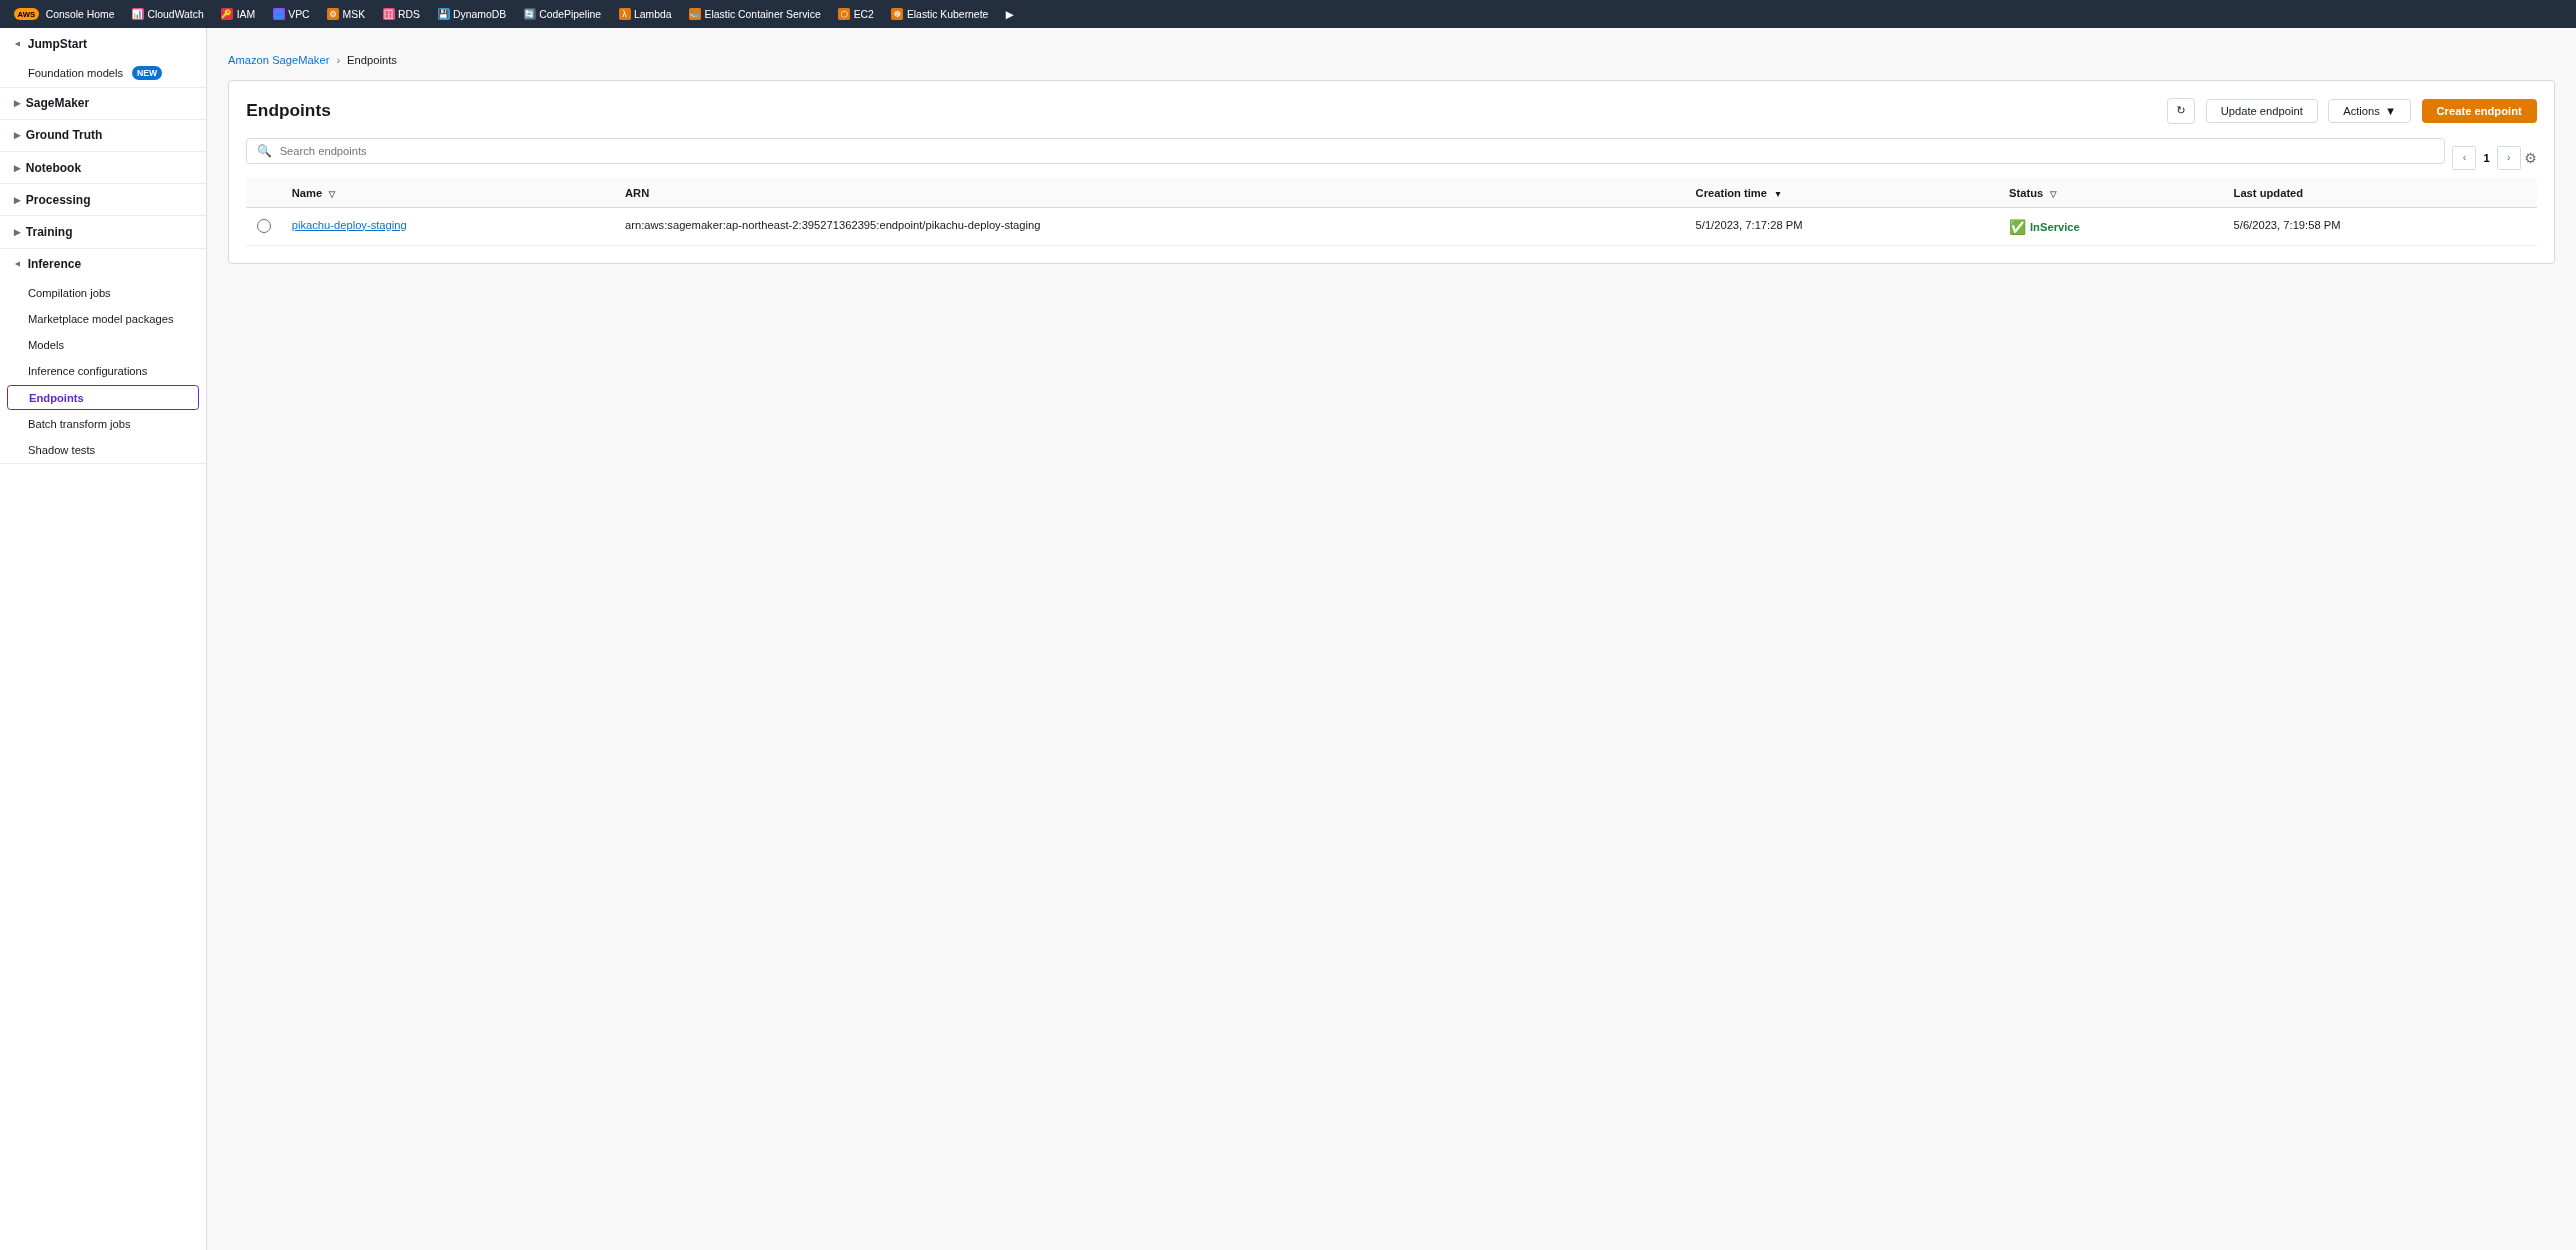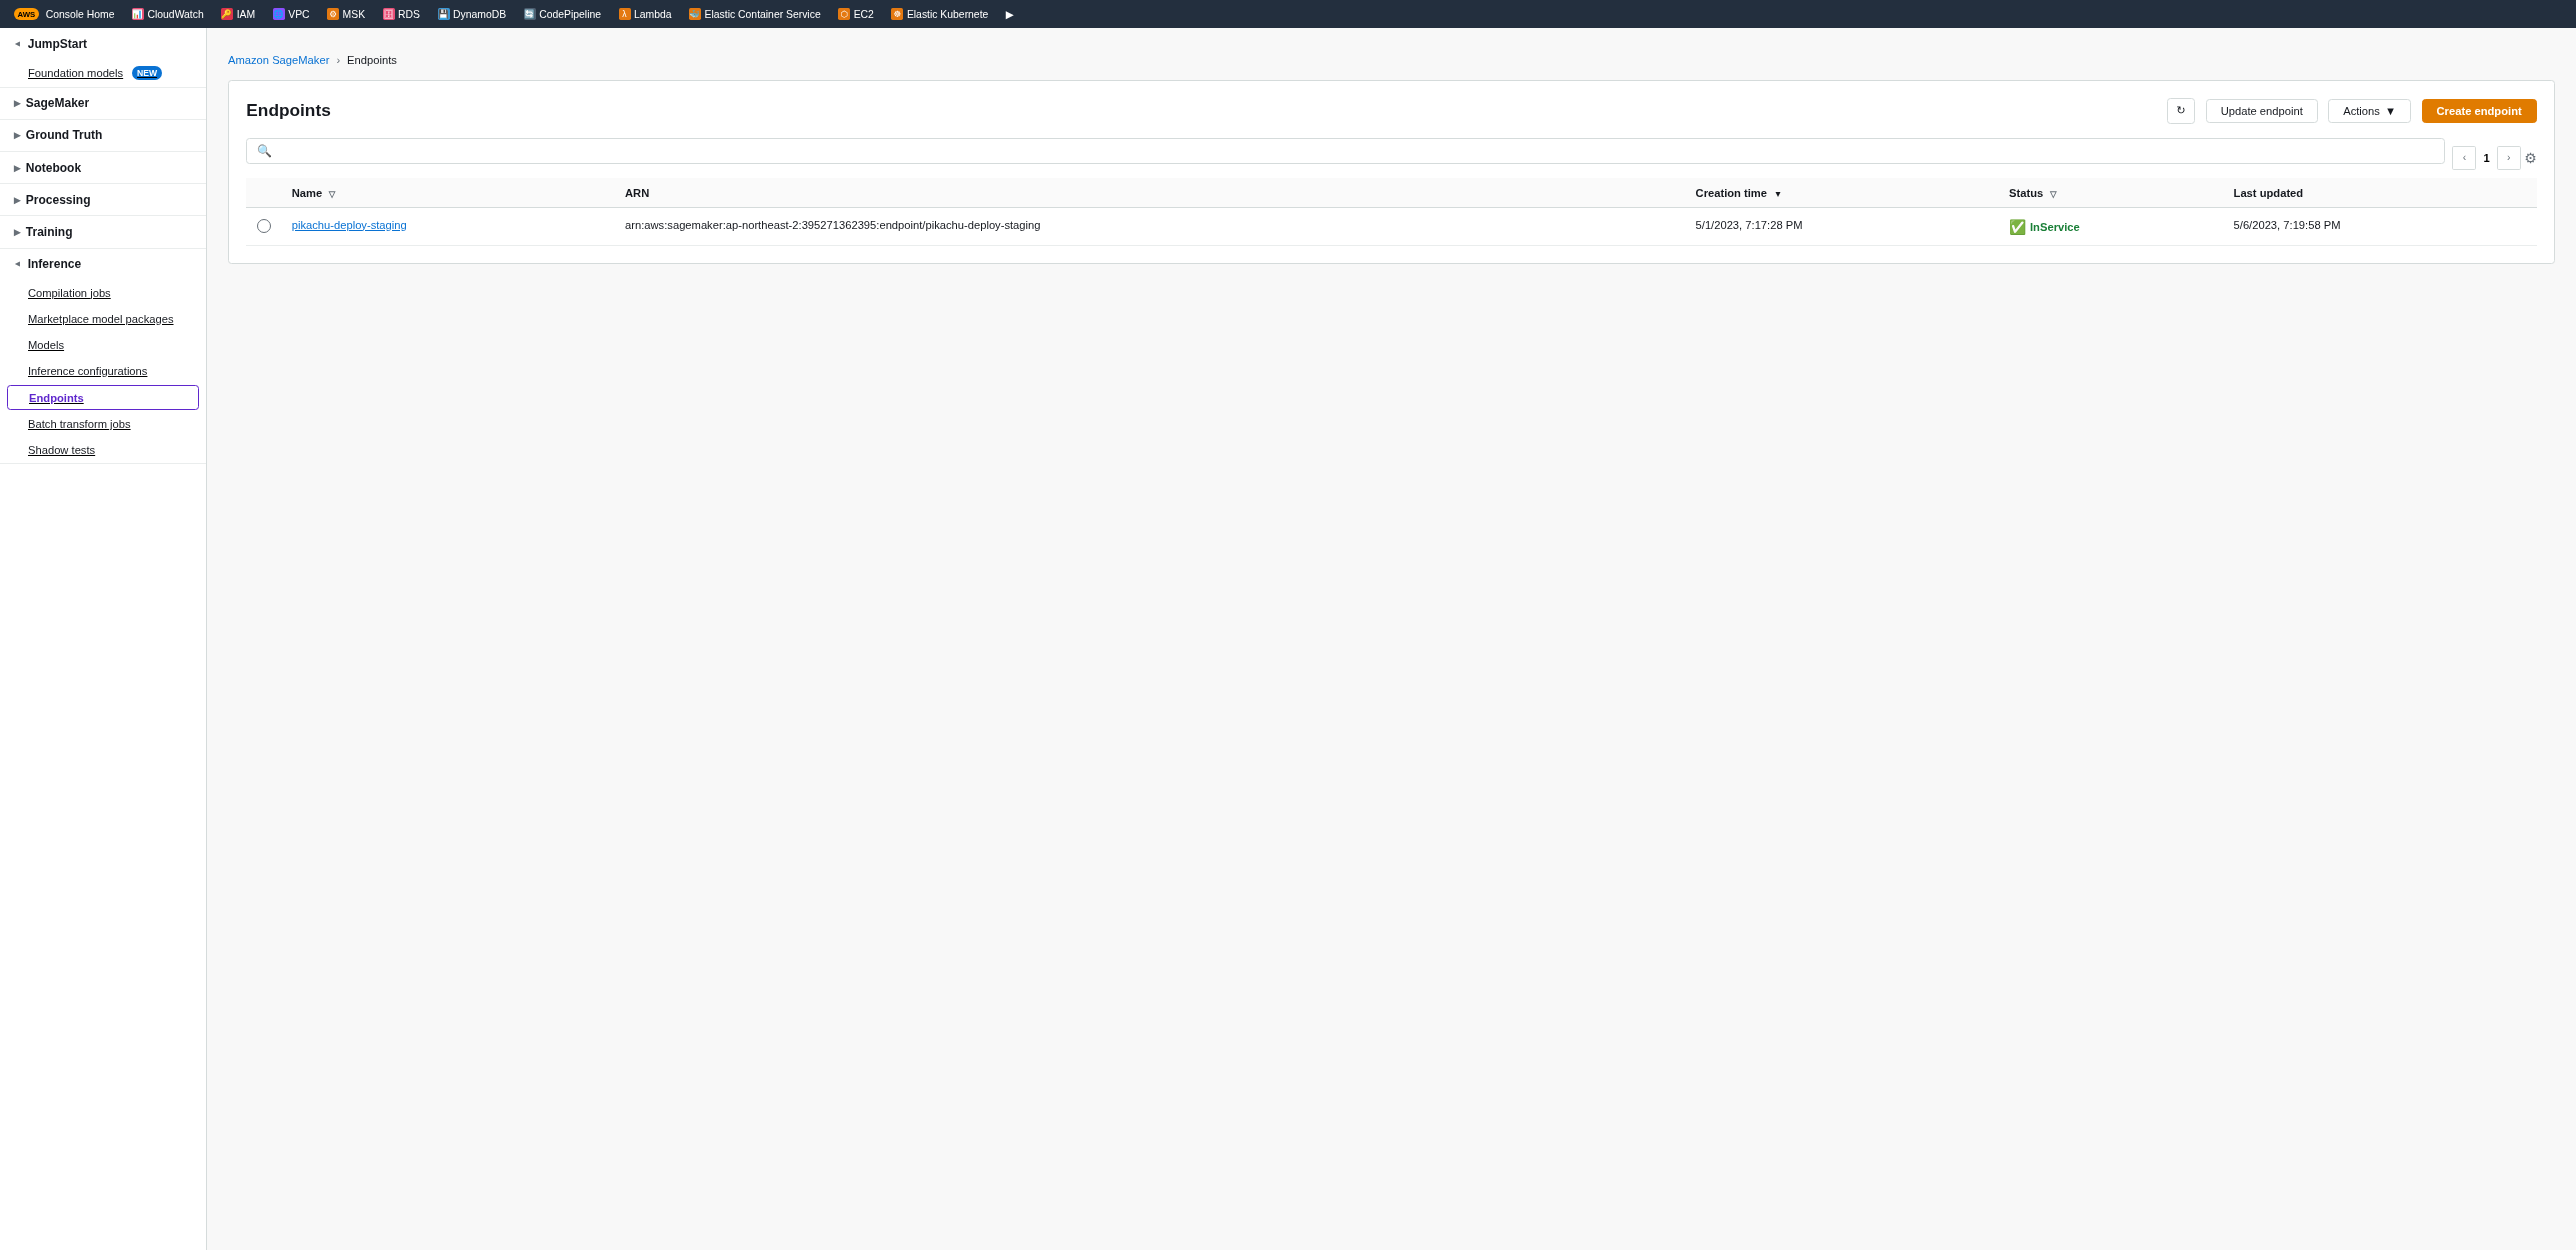--- a/index.html
+++ b/index.html
@@ -30,21 +30,21 @@
     .sidebar-chevron.open { transform: rotate(90deg); }
     .sidebar-item {
       display: flex; align-items: center; padding: 7px 14px 7px 28px; cursor: pointer; font-size: 11.2px; color: #16191f; gap: 5.2px;
     }
     .sidebar-item.active {
       color: #5f27cd; font-weight: 600; border: 1.7px solid #5f27cd; border-radius: 3.5px; margin: 1.7px 7px; padding: 5.2px 7px 5.2px 21px;
     }
     .new-badge {
       background: #0972d3; color: #fff; font-size: 8.6px; font-weight: 700; padding: 1.7px 5.2px; border-radius: 8.6px; margin-left: 3.5px;
     }
-    .sidebar-sub-items { background: #fff; text-decoration: underline; }
+    .sidebar-sub-items { background: #fff; }
 
     
     .main-content { flex: 1; overflow-y: auto; padding: 26px 21px; background: #f8f8f8; }
 
     
     .breadcrumb { display: flex; align-items: center; gap: 7px; margin-bottom: 14px; font-size: 11.2px; }
     .breadcrumb-link { color: #0972d3; cursor: pointer; }
     .breadcrumb-separator { color: #687078; }
     .breadcrumb-current { color: #16191f; }
 
@@ -252,20 +252,21 @@
         </button>
         <button class="btn btn-primary">
           <span>Create endpoint</span>
         </button>
       </div>
 
       <div class="header-search-row">
         <div class="search-wrap">
           <div class="search-bar">
             <span class="search-icon">🔍</span>
+            <input class="search-input" type="text" placeholder="Search endpoints" style="">
           </div>
         </div>
         <div class="pagination">
           <button class="page-btn">
             <span>‹</span>
           </button>
           <span class="page-num">1</span>
           <button class="page-btn">
             <span>›</span>
           </button>

